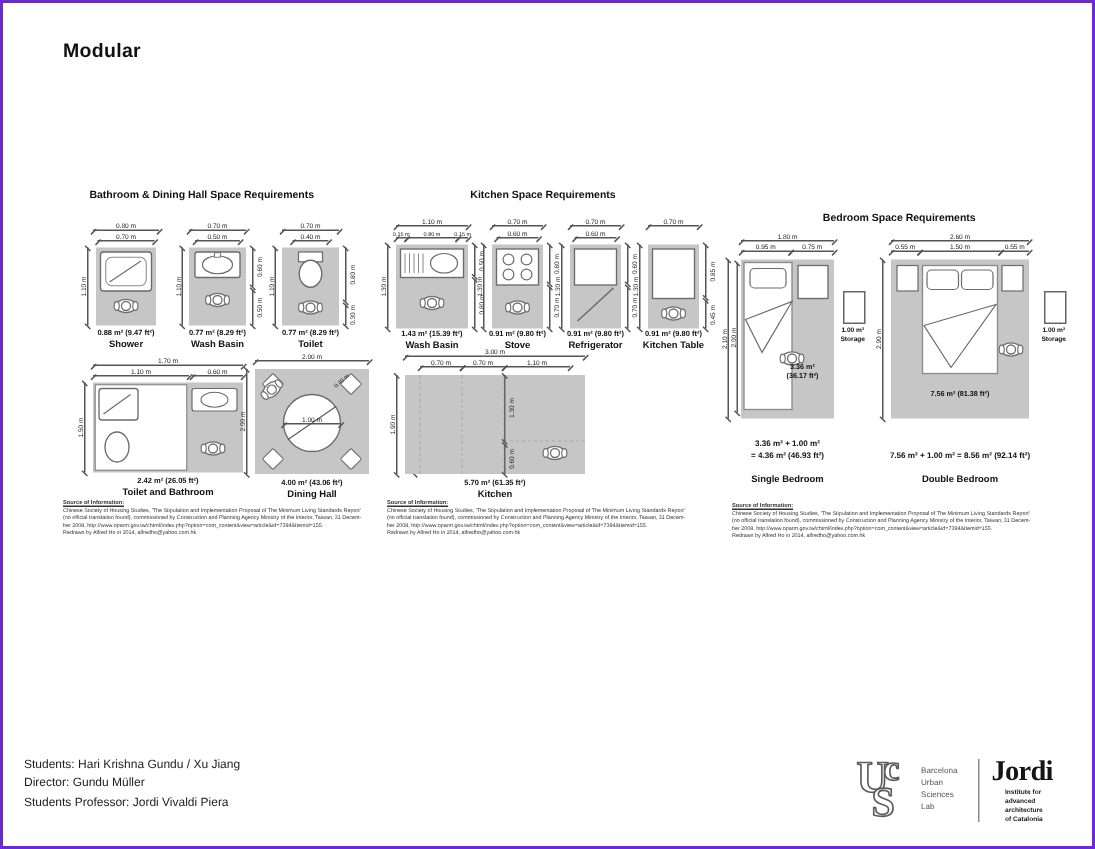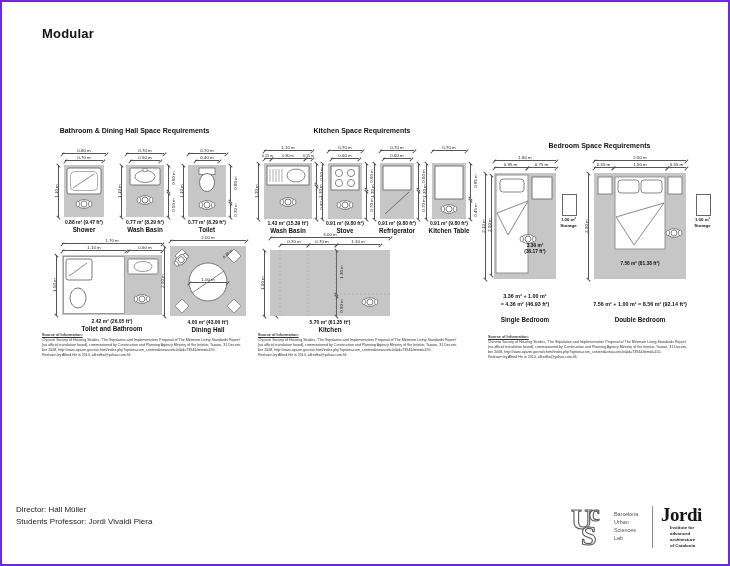--- a/index.html
+++ b/index.html
@@ -426,21 +426,22 @@
 
   <div class="src" style="left:486px;top:333px;width:212px">
     <div class="sh">Source of Information:</div>
     <div>Chinese Society of Housing Studies, 'The Stipulation and Implementation Proposal of The Minimum Living Standards Report'</div>
     <div>(no official translation found), commissioned by Construction and Planning Agency Ministry of the Interior, Taiwan, 31 Decem-</div>
     <div>ber 2008, http://www.oparm.gov.tw/chtml/index.php?option=com_content&amp;view=article&amp;id=7394&amp;Itemid=155.</div>
     <div>Redrawn by Alfred Ho in 2014, alfredho@yahoo.com.hk</div>
   </div>
 
   <div class="credits" style="left:14px;top:502px">
-    <div>Director: Hall Müller</div>
+    <div>Students: Hari Krishna Gundu / Xu Jiang</div>
+    <div>Director: Gundu Müller</div>
     <div>Students Professor: Jordi Vivaldi Piera</div>
   </div>
 
   <div class="busmark">
     <span style="left:569px;top:500px;font-size:30px">U</span>
     <span style="left:587px;top:498px;font-size:24px">c</span>
     <span style="left:579px;top:518px;font-size:28px">S</span>
   </div>
   <div class="buslines" style="left:612px;top:508px">
     <div>Barcelona</div>

